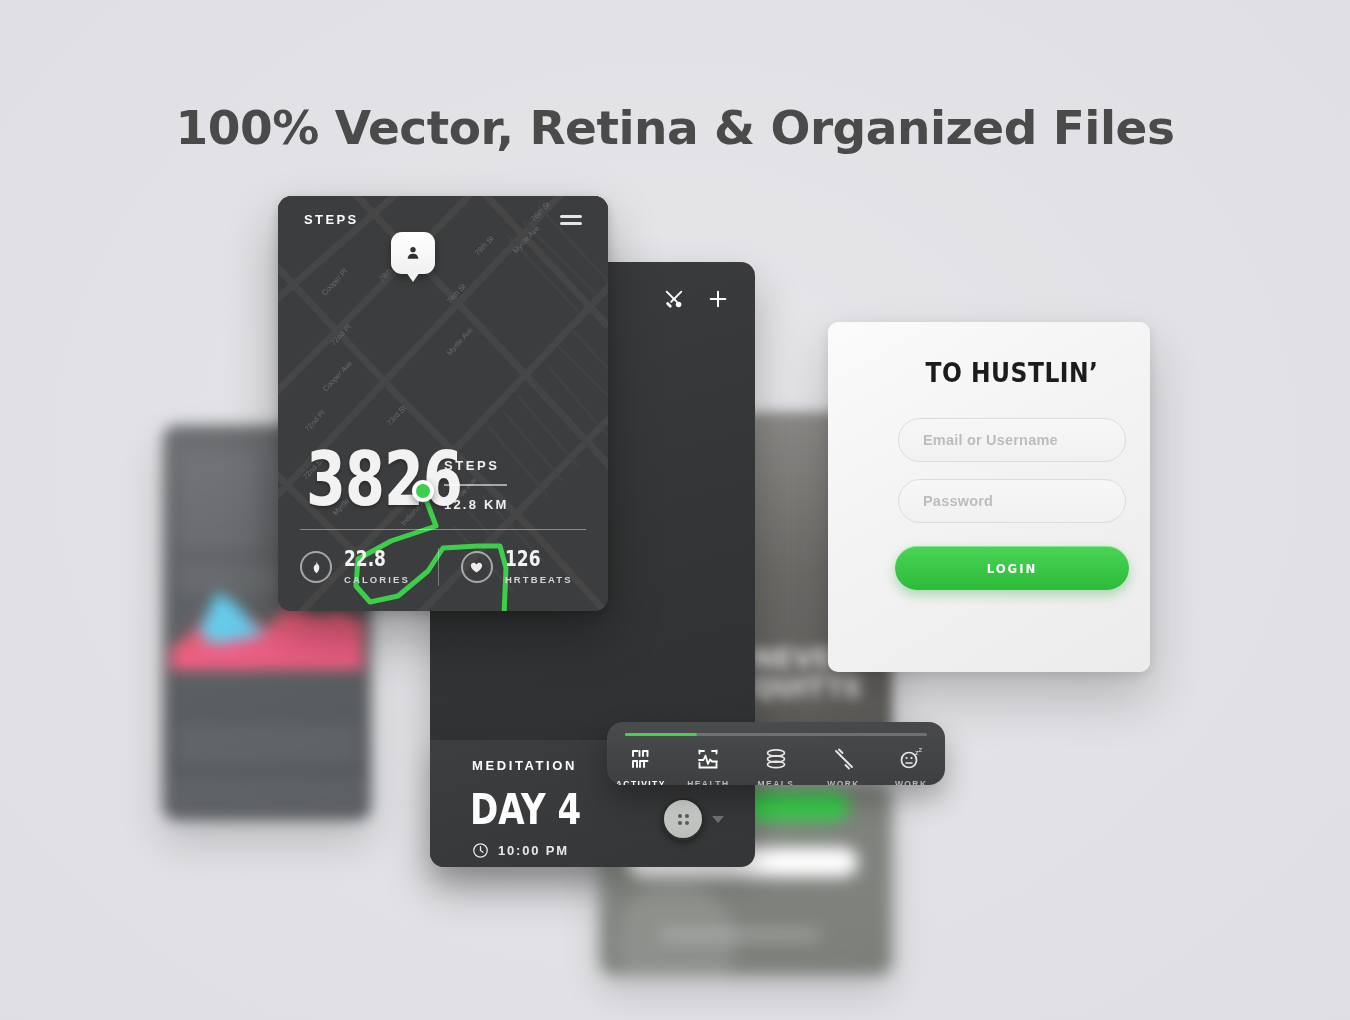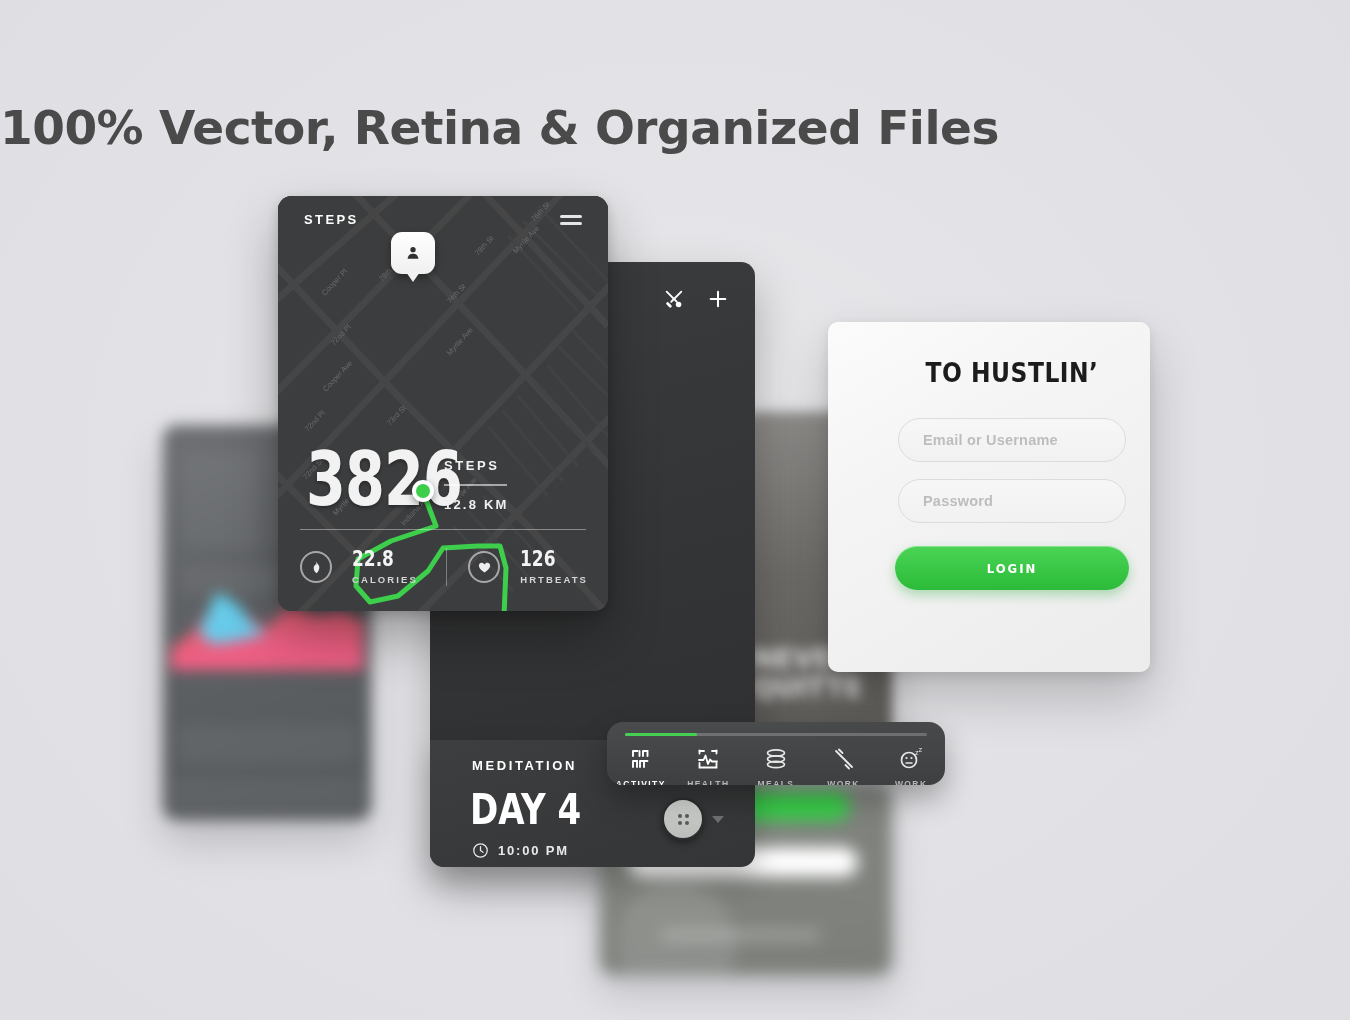--- a/index.html
+++ b/index.html
@@ -11,20 +11,21 @@
   }
   #stage {
     position: relative;
     width: 1350px; height: 1020px;
     background: radial-gradient(ellipse at 50% 45%, #e7e7ea 0%, #e2e2e6 55%, #dedee3 100%);
   }
 
   
   .headline {
     position: absolute; top: 100px; left: 0; width: 100%;
+    text-align: center;
     font-size: 47px;
     font-weight: bold;
     letter-spacing: -0.5px;
     color: #4a4a4a;
     font-family: "DejaVu Sans", sans-serif;
   }
 
   
   .card { position: absolute; border-radius: 14px; }
 
@@ -138,21 +139,21 @@
   .unit-km { color:#efefef; font-size: 13px; font-weight:bold; letter-spacing: 2.2px; }
 
   .divider-h {
     position:absolute; left: 22px; top: 333px; width: 286px; height: 1px;
     background: rgba(255,255,255,.4);
   }
   .stats-row {
     position:absolute; left: 22px; top: 352px; width: 288px;
     display:flex; align-items:center;
   }
-  .stat { display:flex; align-items:center; gap: 20px; }
+  .stat { display:flex; align-items:center; gap: 12px; }
   .stat-ring {
     width: 32px; height: 32px; border-radius:50%;
     border: 2px solid rgba(255,255,255,.55);
     display:flex; align-items:center; justify-content:center;
   }
   .stat-val {
     color:#f3f3f3; font-size: 21px; font-weight:bold; line-height: 20px;
     font-family:"DejaVu Sans Condensed","DejaVu Sans",sans-serif;
     transform: scaleX(.9); transform-origin:left center;
   }

